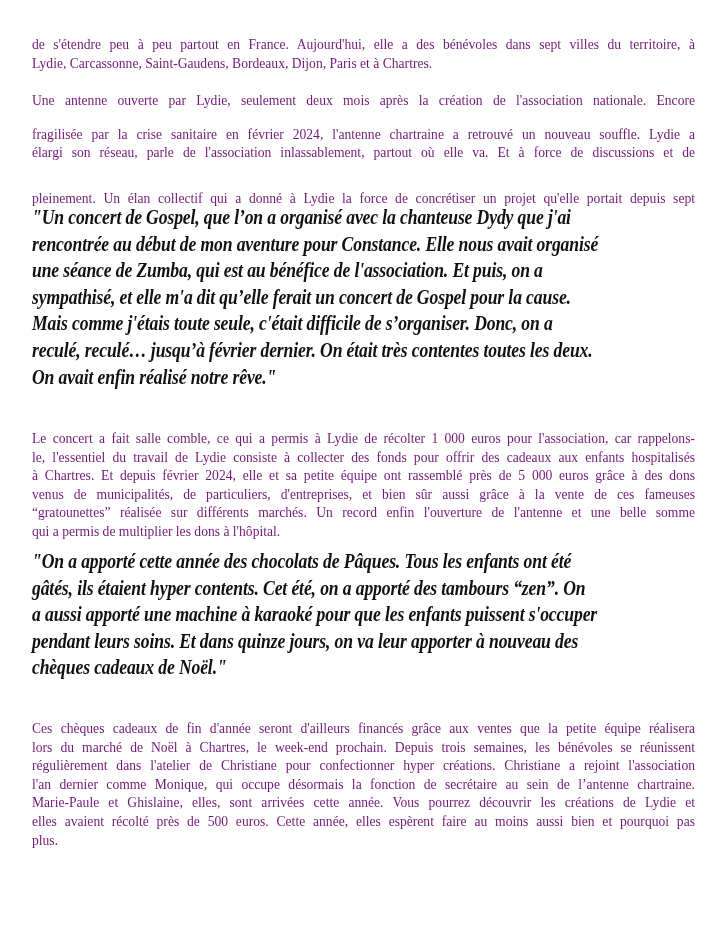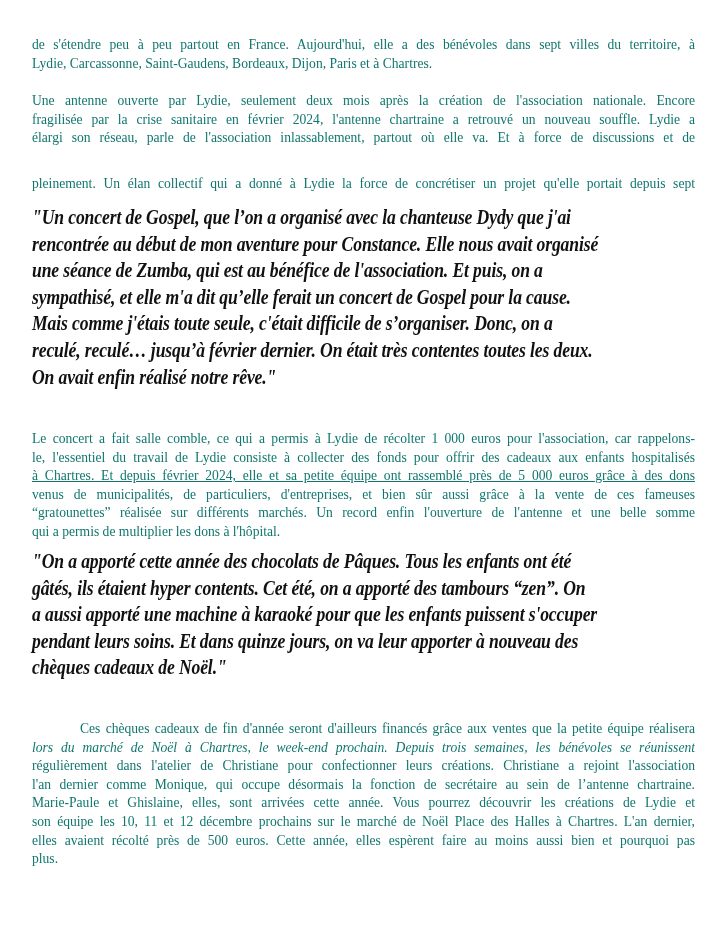--- a/index.html
+++ b/index.html
@@ -1,21 +1,21 @@
 <!DOCTYPE html>
 <html><head>
 <meta charset="utf-8">
 <style>
   html, body { margin: 0; padding: 0; background: #ffffff; }
   body { width: 726px; height: 942px; position: relative; overflow: hidden; }
   .page { position: absolute; left: 0; top: 0; width: 726px; height: 942px; }
   .para {
     position: absolute; left: 32px; width: 663px;
     font-family: "Liberation Serif", serif; font-size: 13.6px;
-    line-height: 18.6px; color: #0f766e;
+    line-height: 18.6px; color: #701a75;
   }
   .para .line { display: block; text-align: justify; text-align-last: justify; white-space: nowrap; height: 18.6px; }
   .para .line.last { text-align-last: left; }
   .quote {
     position: absolute; left: 32px; width: 680px;
     font-family: "Liberation Serif", serif; font-style: italic; font-weight: bold;
     font-size: 20.5px; line-height: 26.6px; color: #111111;
     letter-spacing: -0.15px;
   }
   .quote .qline { display: block; white-space: nowrap; height: 26.6px; transform-origin: left center; transform: scaleX(0.86); }
@@ -30,59 +30,58 @@
 
 <div class="page">
 
   <div class="para" style="top:36px;">
     <span class="line" style="white-space: normal; text-align: justify; text-align-last: justify; overflow: hidden;">de s'étendre peu à peu partout en France. Aujourd'hui, elle a des bénévoles dans sept villes du territoire, à</span>
     <span class="line last">Lydie, Carcassonne, Saint-Gaudens, Bordeaux, Dijon, Paris et à Chartres.</span>
   </div>
 
   <div class="para" style="top:92px;">
     <span class="line" style="white-space: normal; text-align: justify; text-align-last: justify; overflow: hidden;">Une antenne ouverte par Lydie, seulement deux mois après la création de l'association nationale. Encore</span>
-    <span class="line" style="white-space: normal; text-align: justify; text-align-last: justify; overflow: hidden;">fragilisée par la crise sanitaire en février 2024, l'antenne chartraine a retrouvé un nouveau souffle. Lydie a</span>
+    <span class="line" style="white-space: normal; text-align: justify; text-align-last: justify; overflow: hidden; margin-top: 15px;">fragilisée par la crise sanitaire en février 2024, l'antenne chartraine a retrouvé un nouveau souffle. Lydie a</span>
     <span class="line" style="white-space: normal; text-align: justify; text-align-last: justify; overflow: hidden;">élargi son réseau, parle de l'association inlassablement, partout où elle va. Et à force de discussions et de</span>
     <span class="line" style="white-space: normal; text-align: justify; text-align-last: justify; overflow: hidden; margin-top: 27px;">pleinement. Un élan collectif qui a donné à Lydie la force de concrétiser un projet qu'elle portait depuis sept</span>
   </div>
 
   <div class="quote" style="top:204px;">
     <span class="qline">"Un concert de Gospel, que l’on a organisé avec la chanteuse Dydy que j'ai</span>
     <span class="qline">rencontrée au début de mon aventure pour Constance. Elle nous avait organisé</span>
     <span class="qline">une séance de Zumba, qui est au bénéfice de l'association. Et puis, on a</span>
     <span class="qline">sympathisé, et elle m'a dit qu’elle ferait un concert de Gospel pour la cause.</span>
     <span class="qline">Mais comme j'étais toute seule, c'était difficile de s’organiser. Donc, on a</span>
     <span class="qline">reculé, reculé… jusqu’à février dernier. On était très contentes toutes les deux.</span>
     <span class="qline">On avait enfin réalisé notre rêve."</span>
   </div>
 
   <div class="para" style="top:430px;">
     <span class="line" style="white-space: normal; text-align: justify; text-align-last: justify; overflow: hidden;">Le concert a fait salle comble, ce qui a permis à Lydie de récolter 1 000 euros pour l'association, car rappelons-</span>
     <span class="line" style="white-space: normal; text-align: justify; text-align-last: justify; overflow: hidden;">le, l'essentiel du travail de Lydie consiste à collecter des fonds pour offrir des cadeaux aux enfants hospitalisés</span>
-    <span class="line" style="white-space: normal; text-align: justify; text-align-last: justify; overflow: hidden; text-decoration: underline;">à Chartres. Et depuis février 2024, elle et sa petite équipe ont rassemblé près de 5 000 euros grâce à des dons</span>
+    <span class="line" style="white-space: normal; text-align: justify; text-align-last: justify; overflow: hidden;">à Chartres. Et depuis février 2024, elle et sa petite équipe ont rassemblé près de 5 000 euros grâce à des dons</span>
     <span class="line" style="white-space: normal; text-align: justify; text-align-last: justify; overflow: hidden;">venus de municipalités, de particuliers, d'entreprises, et bien sûr aussi grâce à la vente de ces fameuses</span>
     <span class="line" style="white-space: normal; text-align: justify; text-align-last: justify; overflow: hidden;">“gratounettes” réalisée sur différents marchés. Un record enfin l'ouverture de l'antenne et une belle somme</span>
     <span class="line last">qui a permis de multiplier les dons à l'hôpital.</span>
   </div>
 
   <div class="quote" style="top:548px;">
     <span class="qline">"On a apporté cette année des chocolats de Pâques. Tous les enfants ont été</span>
     <span class="qline">gâtés, ils étaient hyper contents. Cet été, on a apporté des tambours “zen”. On</span>
     <span class="qline">a aussi apporté une machine à karaoké pour que les enfants puissent s'occuper</span>
     <span class="qline">pendant leurs soins. Et dans quinze jours, on va leur apporter à nouveau des</span>
     <span class="qline">chèques cadeaux de Noël."</span>
   </div>
 
   <div class="para" style="top:720px;">
-    <span class="line" style="white-space: normal; text-align: justify; text-align-last: justify; overflow: hidden; margin-left: 48px;">Ces chèques cadeaux de fin d'année seront d'ailleurs financés grâce aux ventes que la petite équipe réalisera</span>
-    <span class="line" style="white-space: normal; text-align: justify; text-align-last: justify; overflow: hidden; font-style: italic;">lors du marché de Noël à Chartres, le week-end prochain. Depuis trois semaines, les bénévoles se réunissent</span>
-    <span class="line" style="white-space: normal; text-align: justify; text-align-last: justify; overflow: hidden;">régulièrement dans l'atelier de Christiane pour confectionner leurs créations. Christiane a rejoint l'association</span>
+    <span class="line" style="white-space: normal; text-align: justify; text-align-last: justify; overflow: hidden;">Ces chèques cadeaux de fin d'année seront d'ailleurs financés grâce aux ventes que la petite équipe réalisera</span>
+    <span class="line" style="white-space: normal; text-align: justify; text-align-last: justify; overflow: hidden;">lors du marché de Noël à Chartres, le week-end prochain. Depuis trois semaines, les bénévoles se réunissent</span>
+    <span class="line" style="white-space: normal; text-align: justify; text-align-last: justify; overflow: hidden;">régulièrement dans l'atelier de Christiane pour confectionner hyper créations. Christiane a rejoint l'association</span>
     <span class="line" style="white-space: normal; text-align: justify; text-align-last: justify; overflow: hidden;">l'an dernier comme Monique, qui occupe désormais la fonction de secrétaire au sein de l’antenne chartraine.</span>
     <span class="line" style="white-space: normal; text-align: justify; text-align-last: justify; overflow: hidden;">Marie-Paule et Ghislaine, elles, sont arrivées cette année. Vous pourrez découvrir les créations de Lydie et</span>
-    <span class="line" style="white-space: normal; text-align: justify; text-align-last: justify; overflow: hidden;">son équipe les 10, 11 et 12 décembre prochains sur le marché de Noël Place des Halles à Chartres. L'an dernier,</span>
     <span class="line" style="white-space: normal; text-align: justify; text-align-last: justify; overflow: hidden;">elles avaient récolté près de 500 euros. Cette année, elles espèrent faire au moins aussi bien et pourquoi pas</span>
     <span class="line last">plus.</span>
   </div>
 
   <div class="footer">
     <a>www.clpgaa.org</a>
     <span>contact28@clpgaa.org</span>
   </div>
 
 </div>

